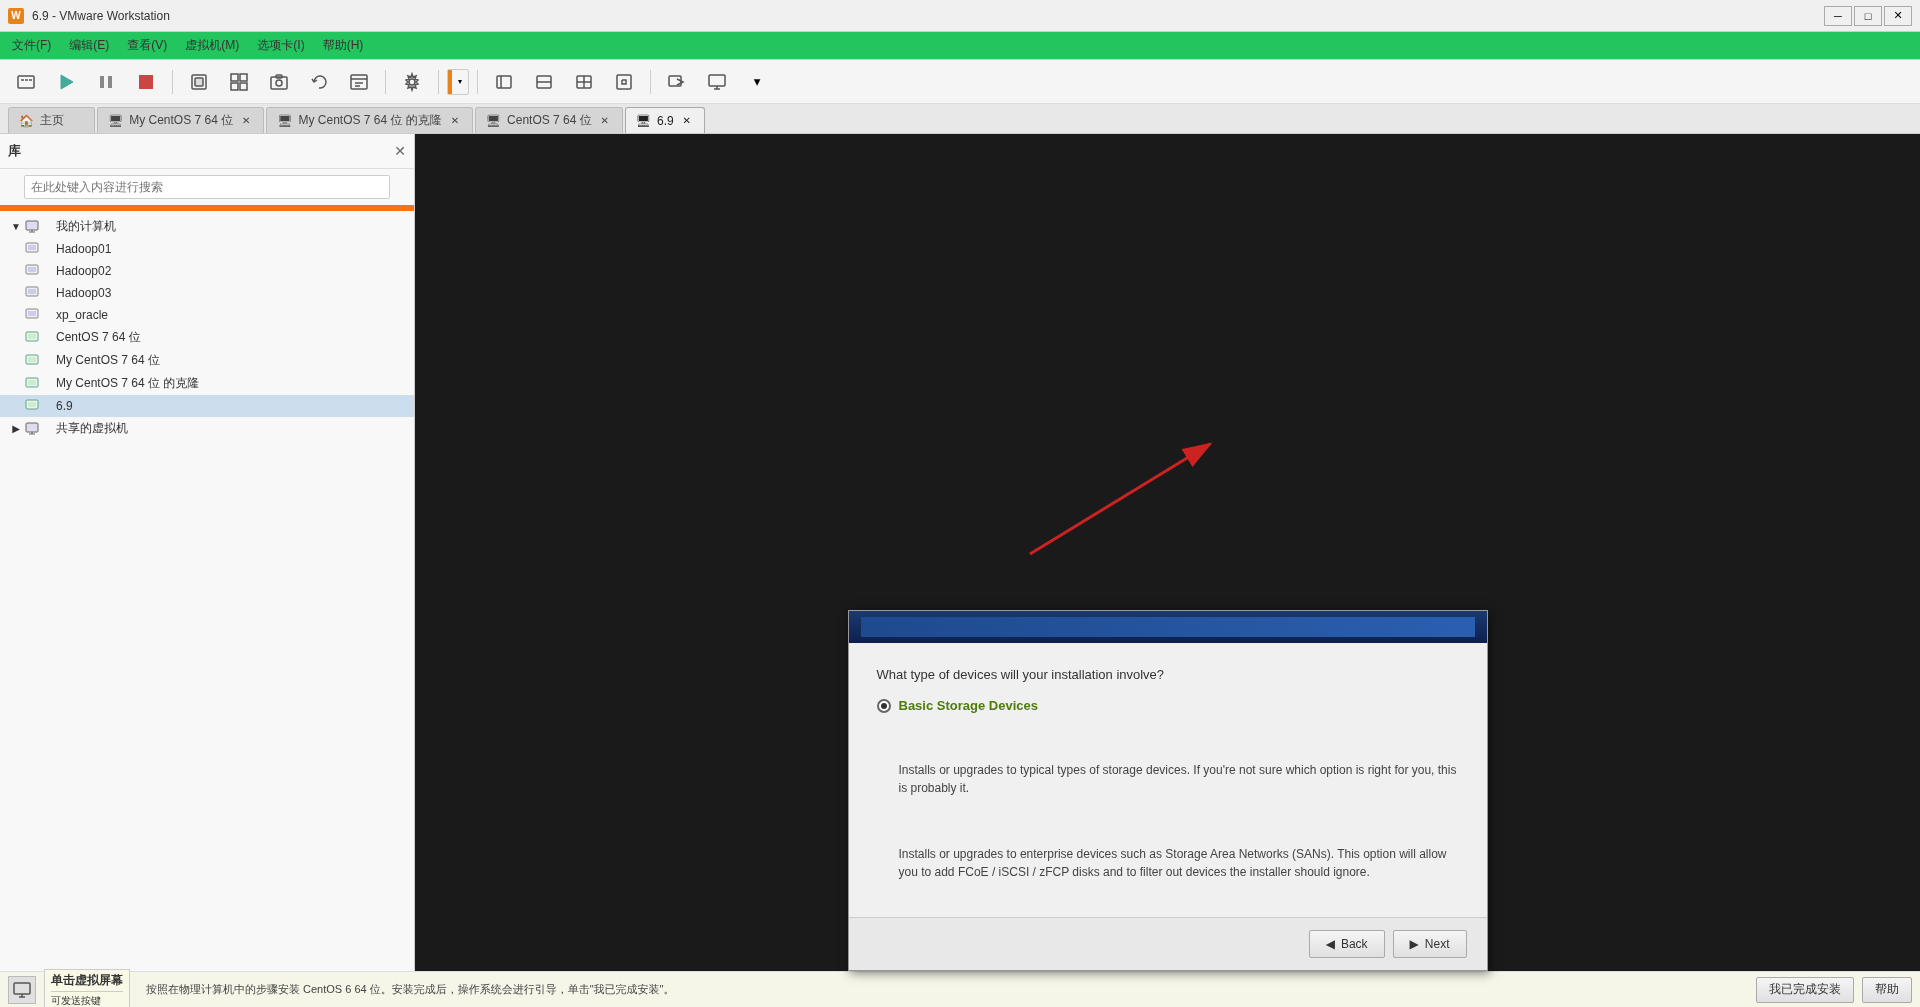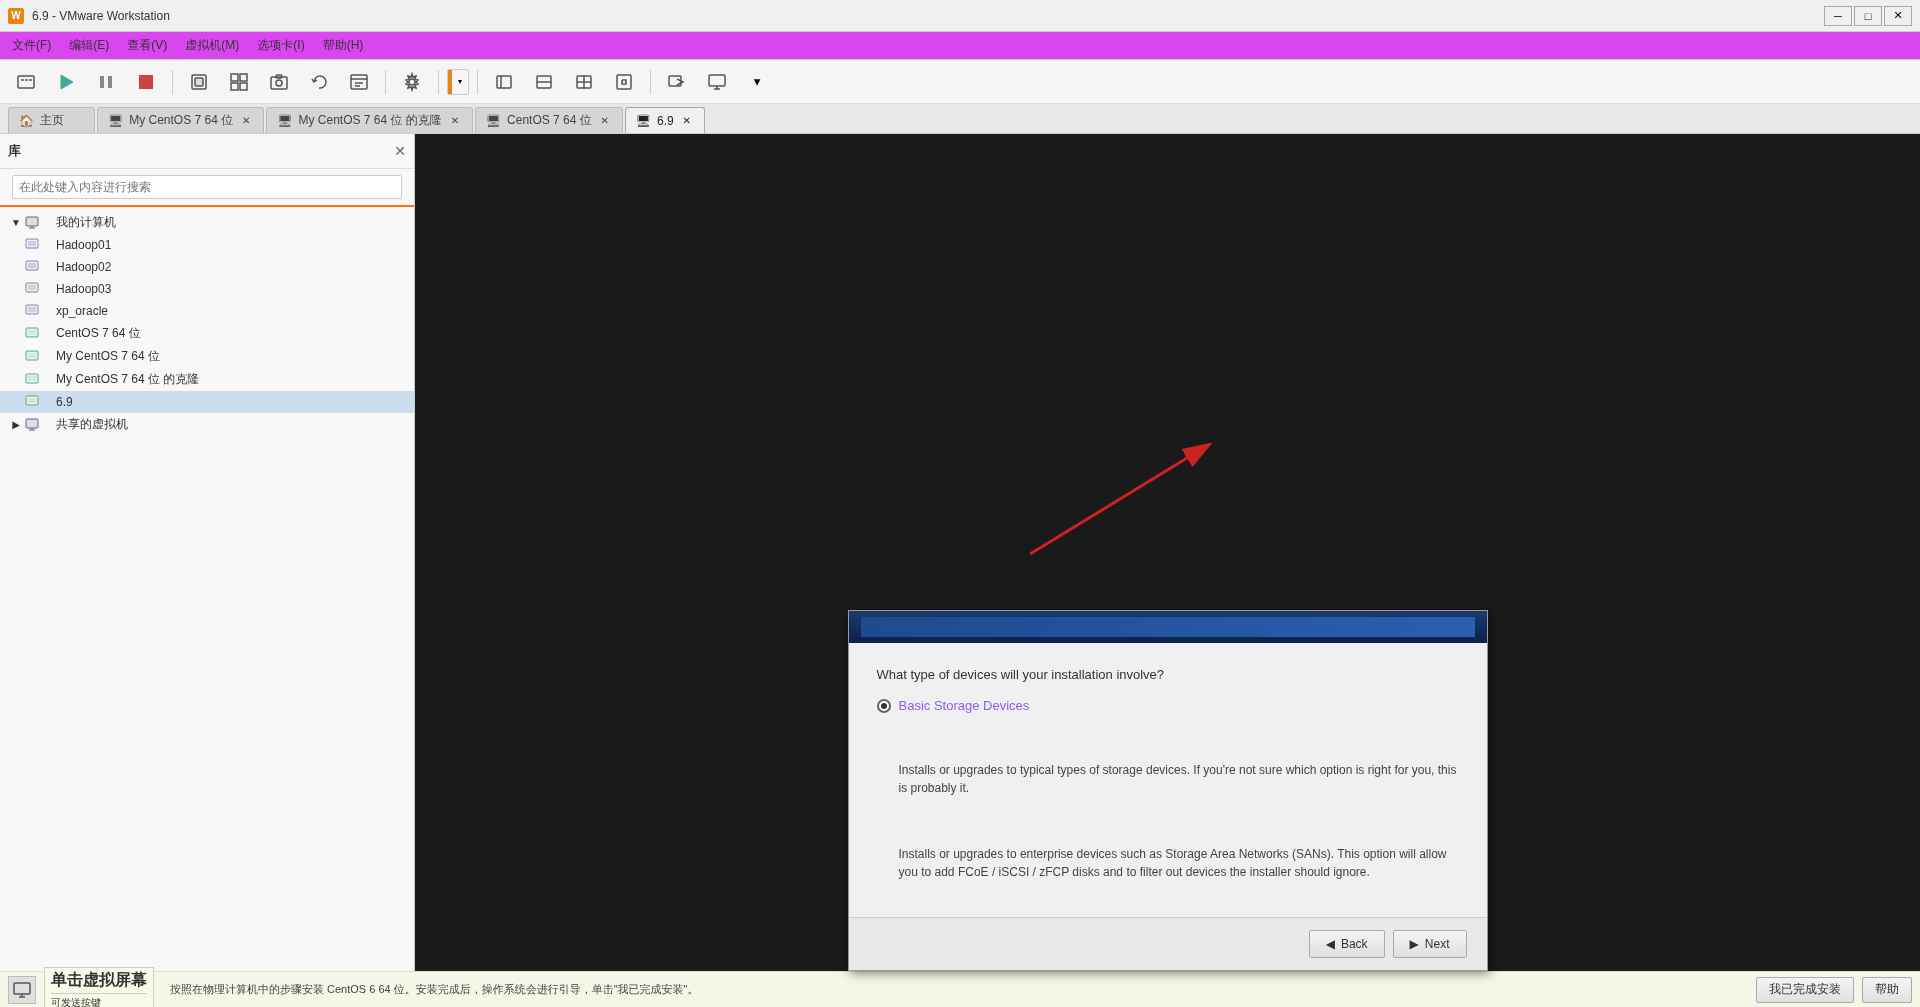--- a/index.html
+++ b/index.html
@@ -17,21 +17,21 @@
     }
     .title-bar-left { display: flex; align-items: center; gap: 8px; }
     .title-icon { width: 16px; height: 16px; background: #e8821a; border-radius: 2px; display: flex; align-items: center; justify-content: center; font-size: 10px; color: white; font-weight: bold; }
     .title-text { font-size: 12px; color: #333; }
     .title-bar-controls { display: flex; gap: 2px; }
     .title-btn { width: 28px; height: 20px; background: #f0f0f0; border: 1px solid #aaa; cursor: pointer; display: flex; align-items: center; justify-content: center; font-size: 11px; }
 
     
     .menu-bar {
       height: 28px;
-      background: #d946ef;
+      background: #22c55e;
       display: flex;
       align-items: center;
       padding: 0 4px;
       border-bottom: 1px solid #ccc;
       gap: 2px;
     }
     .menu-item { padding: 2px 8px; font-size: 12px; cursor: pointer; color: #333; }
 
     
     .toolbar {
@@ -94,22 +94,22 @@
     .sidebar-header {
       padding: 8px;
       border-bottom: 1px solid #ddd;
       display: flex;
       align-items: center;
       justify-content: space-between;
     }
     .sidebar-title { font-size: 13px; font-weight: bold; color: #333; }
     .sidebar-close { cursor: pointer; font-size: 14px; color: #666; }
     .sidebar-search {
-      padding: 6px 12px;
-      border-bottom: 2px solid #f97316;
+      padding: 6px 24px;
+      border-bottom: 6px solid #f97316;
     }
     .sidebar-search input {
       width: 100%;
       height: 24px;
       padding: 2px 6px;
       border: 1px solid #ccc;
       border-radius: 2px;
       font-size: 12px;
       background: white;
     }
@@ -161,21 +161,21 @@
     }
     .vm-dialog-body {
       padding: 24px 28px;
       flex: 1;
     }
     .dialog-question { font-size: 13px; color: #333; margin-bottom: 16px; }
     .radio-option { margin-bottom: 12px; }
     .radio-row { display: flex; align-items: center; gap: 8px; margin-bottom: 4px; }
     .radio-btn { width: 14px; height: 14px; border-radius: 50%; border: 2px solid #666; background: white; display: flex; align-items: center; justify-content: center; flex-shrink: 0; cursor: pointer; }
     .radio-btn.selected::after { content: ''; width: 6px; height: 6px; border-radius: 50%; background: #333; }
-    .radio-label { font-size: 13px; font-weight: normal; color: #8b5cf6; }
+    .radio-label { font-size: 13px; font-weight: bold; color: #4d7c0f; }
     .radio-desc { font-size: 12px; color: #444; line-height: 1.5; padding-left: 22px; margin-top: 48px; }
     .vm-dialog-footer {
       padding: 12px 20px;
       display: flex;
       justify-content: flex-end;
       gap: 8px;
       border-top: 1px solid #ccc;
       background: #e8e8e8;
     }
     .dialog-btn {
@@ -544,21 +544,21 @@
 
 <div class="status-bar">
   <div class="status-icon">
     <svg width="20" height="20" viewBox="0 0 20 20" fill="none" stroke="#555" stroke-width="1.5">
       <rect x="2" y="3" width="16" height="11" rx="1"></rect>
       <line x1="7" y1="17" x2="13" y2="17"></line>
       <line x1="10" y1="14" x2="10" y2="17"></line>
     </svg>
   </div>
   <div style="display:flex; flex-direction:column; align-items:center; border:1px solid #ccc; padding:2px 6px; background:#f9f9e8; margin-right:8px;">
-    <span style="font-size:16px; font-weight:bold; color:#333; border-bottom:1px solid #ccc; width:100%; text-align:center; padding-bottom:2px;">单击虚拟屏幕</span>
+    <span style="font-size:12px; font-weight:bold; color:#333; border-bottom:1px solid #ccc; width:100%; text-align:center; padding-bottom:2px;">单击虚拟屏幕</span>
     <span style="font-size:10px; color:#333; width:100%; padding-top:2px;">可发送按键</span>
   </div>
   <span class="status-hint-text">按照在物理计算机中的步骤安装 CentOS 6 64 位。安装完成后，操作系统会进行引导，单击"我已完成安装"。</span>
   <div class="status-right">
     <button class="status-right-btn">我已完成安装</button>
     <button class="status-right-btn">帮助</button>
   </div>
 </div>
 
 </body></html>

